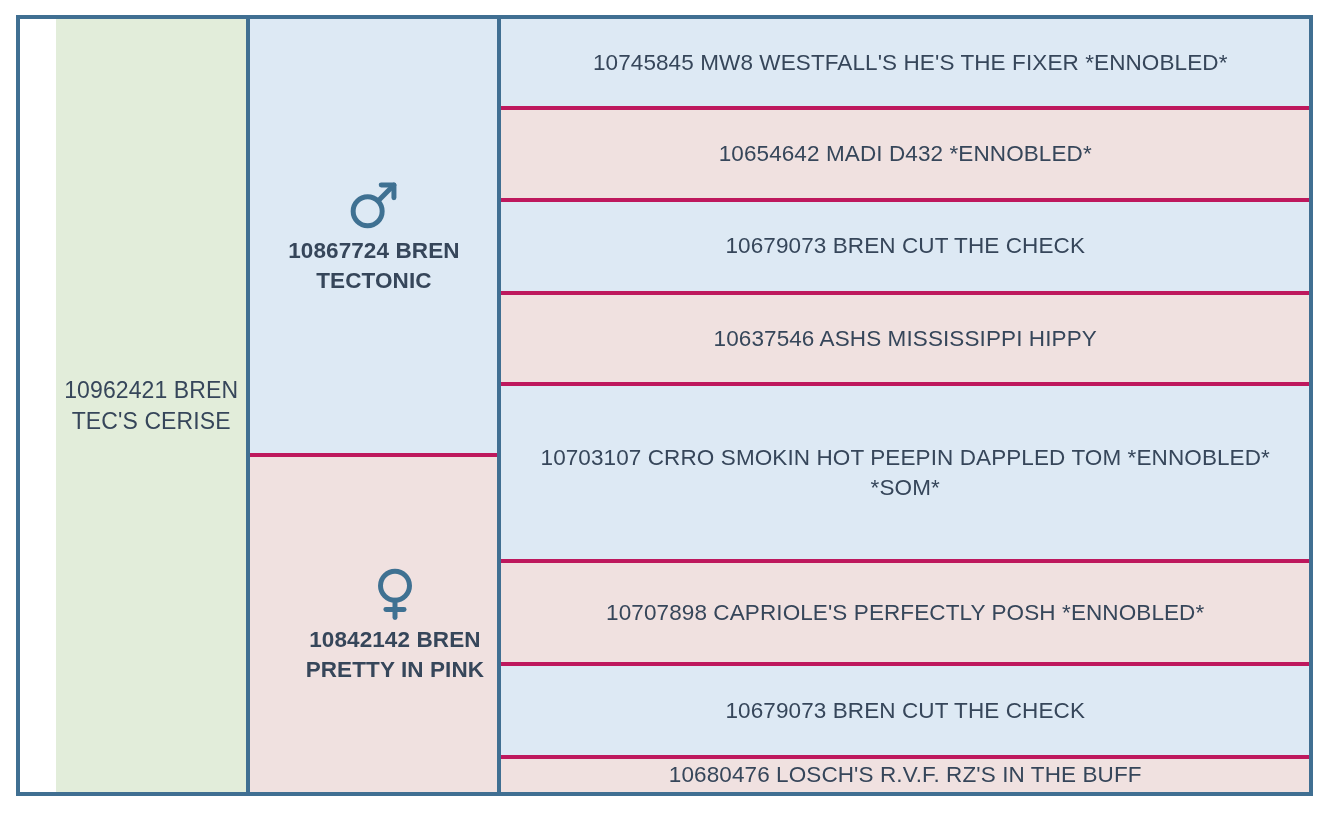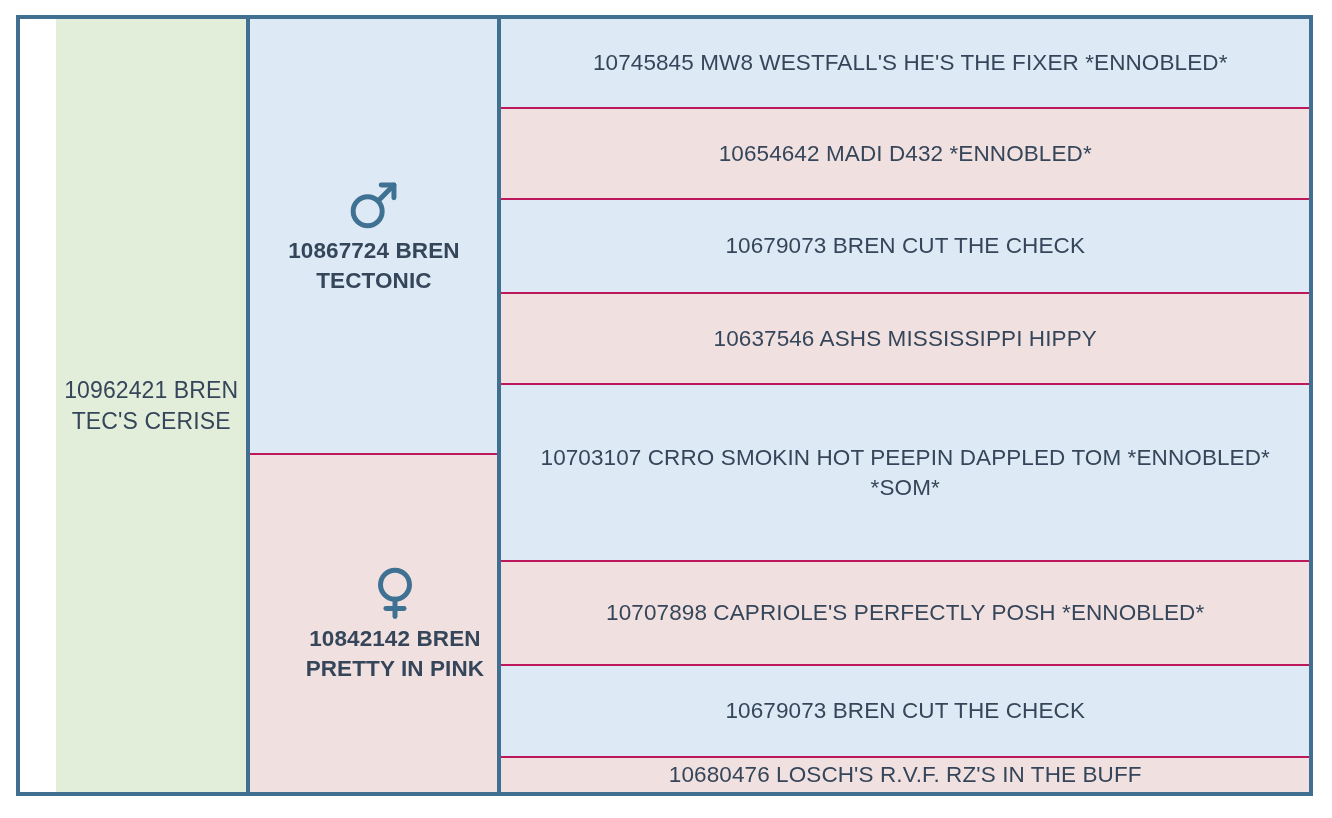--- a/index.html
+++ b/index.html
@@ -53,21 +53,21 @@
   }
 
   .cell.blue  { background: #dde9f4; }
   .cell.pink  { background: #f0e1e0; }
   .cell.green { background: #e2edda; }
 
   
   .col-2, .col-3, .col-4 { border-left: 4px solid #406f92; }
 
   
-  .cell + .cell { border-top: 2px solid #be185d; }
+  .cell + .cell { border-top: 4px solid #be185d; }
 
   .cell .sex-icon {
     display: block;
     width: 58px;
     height: 58px;
     margin-bottom: 2px;
     color: #3f7192;
   }
   .cell .sex-icon svg { display: block; width: 100%; height: 100%; }
 

